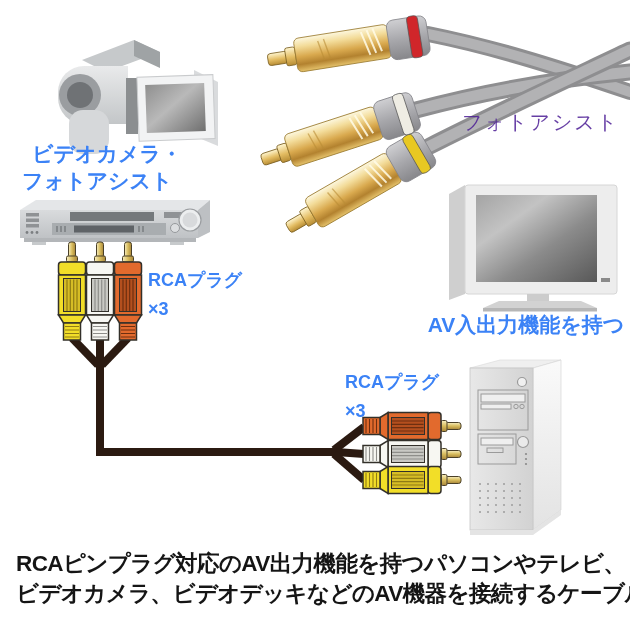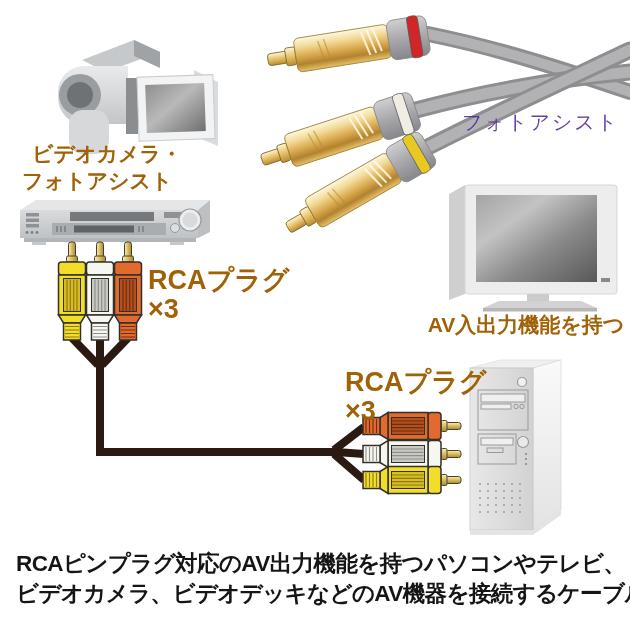--- a/index.html
+++ b/index.html
@@ -1,23 +1,23 @@
 <!DOCTYPE html>
 <html><head>
 <meta charset="utf-8">
 <style>
   html,body{margin:0;padding:0;background:#ffffff;}
   body{width:630px;height:630px;overflow:hidden;position:relative;
        font-family:"Liberation Sans","DejaVu Sans",sans-serif;}
   #canvas{position:absolute;left:0;top:0;width:630px;height:630px;background:#fff;}
   svg.master{position:absolute;left:0;top:0;}
-  .label{position:absolute;font-weight:700;color:#a16207;z-index:5;}
+  .label{position:absolute;font-weight:700;color:#3b82f6;z-index:5;}
   .label div{white-space:nowrap;}
   .lbl-device{font-size:21px;line-height:27px;}
-  .lbl-rca{font-size:27px;line-height:29px;}
+  .lbl-rca{font-size:18px;line-height:29px;}
   .lbl-target{font-size:21px;line-height:27px;text-align:center;width:208px;}
   .watermark{position:absolute;left:426px;top:109px;z-index:4;
              font-family:"DejaVu Serif","Liberation Serif",serif;
              font-size:20px;letter-spacing:2px;color:#4c1d95;opacity:.85;font-weight:400;margin-left:36px;}
   .caption{position:absolute;left:16px;top:549px;z-index:5;
            font-size:22.5px;line-height:30px;font-weight:700;color:#151515;
            letter-spacing:-0.6px;}
   .caption div{white-space:nowrap;}
 </style>
 </head>

